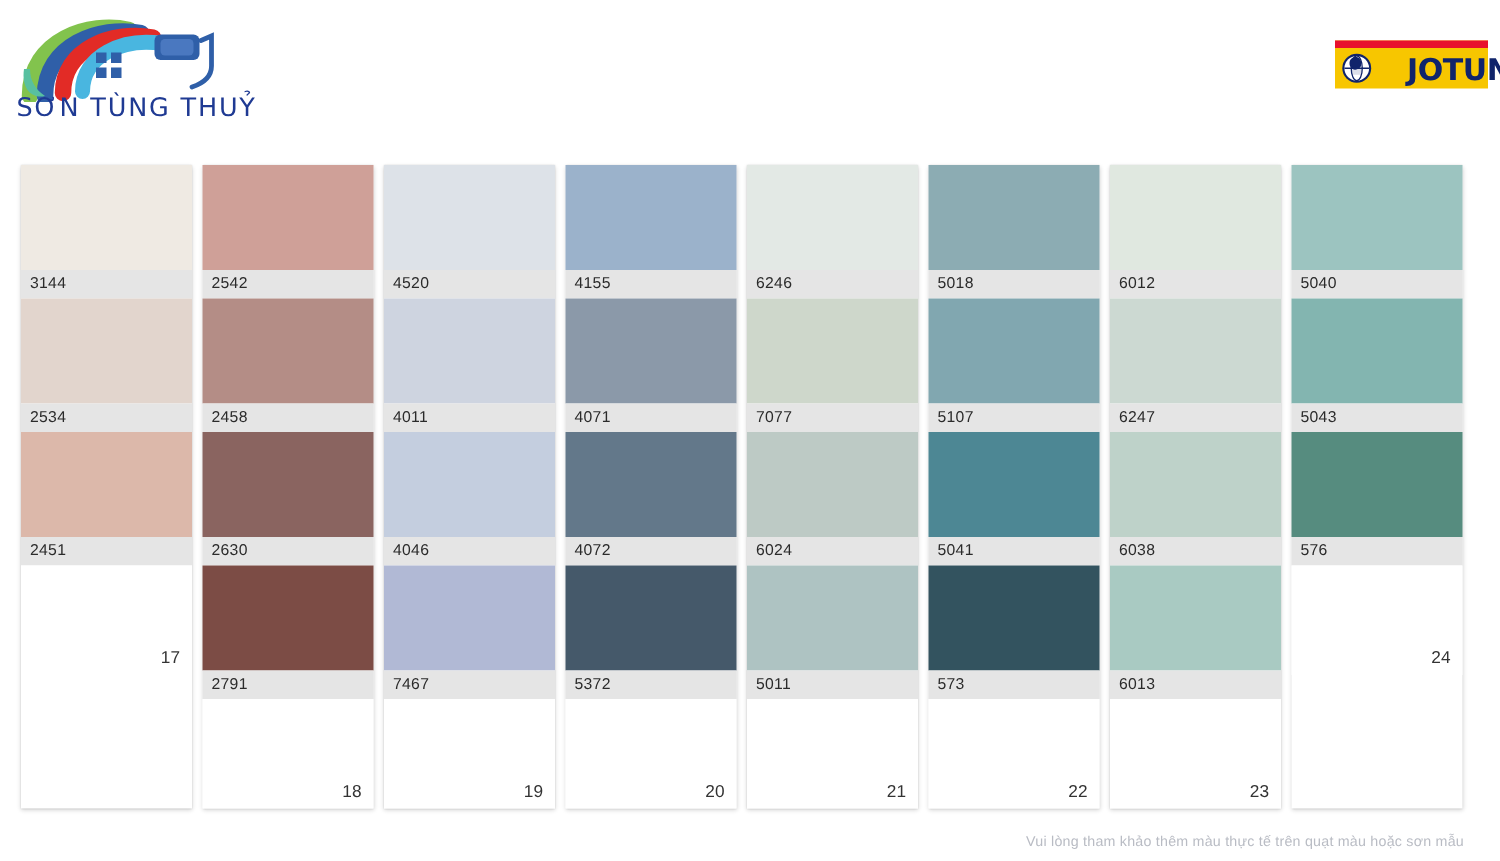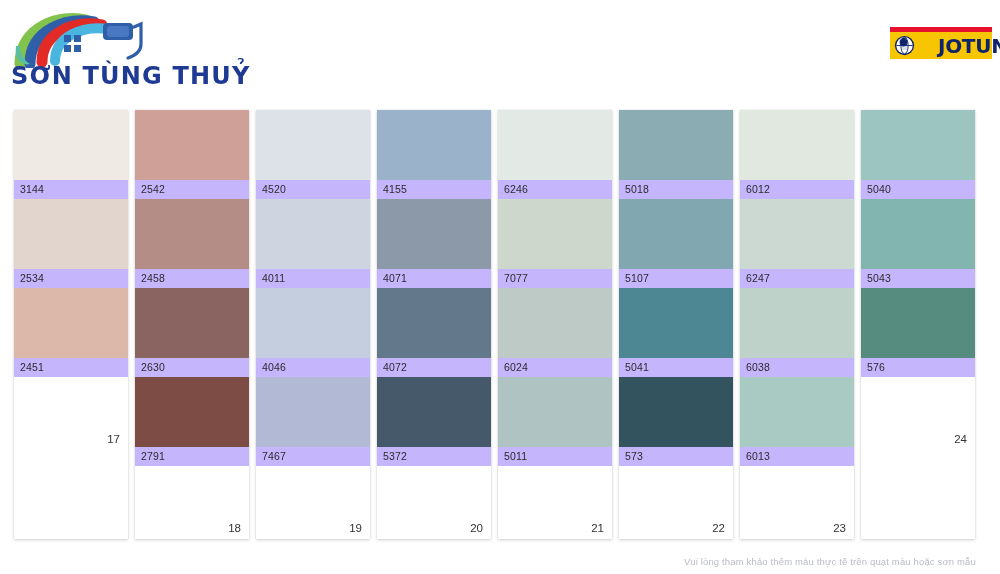--- a/index.html
+++ b/index.html
@@ -33,22 +33,22 @@
     top: 6px;
     width: 145px;
     height: 82px;
   }
   .brand-logo svg { display: block; }
   .brand-name {
     position: absolute;
     left: 3px;
     top: 56px;
     font-family: "DejaVu Sans", sans-serif;
-    font-size: 24px;
-    font-weight: bold;
+    font-size: 17px;
+    font-weight: normal;
     letter-spacing: 1.2px;
     color: #1f3a93;
     white-space: nowrap;
   }
 
   .jotun-logo {
     position: absolute;
     right: 8px;
     top: 27px;
     width: 102px;
@@ -95,21 +95,21 @@
     display: flex;
     flex-direction: column;
   }
   .swatch-color {
     width: 100%;
     height: 70px;
   }
   .swatch-label {
     width: 100%;
     height: 19px;
-    background: #c4b5fd;
+    background: #e5e5e5;
     color: #2b2b2b;
     font-size: 10.5px;
     line-height: 19px;
     padding-left: 6px;
     letter-spacing: 0.2px;
   }
   .card-footer {
     height: 73px;
     background: #ffffff;
     position: relative;

